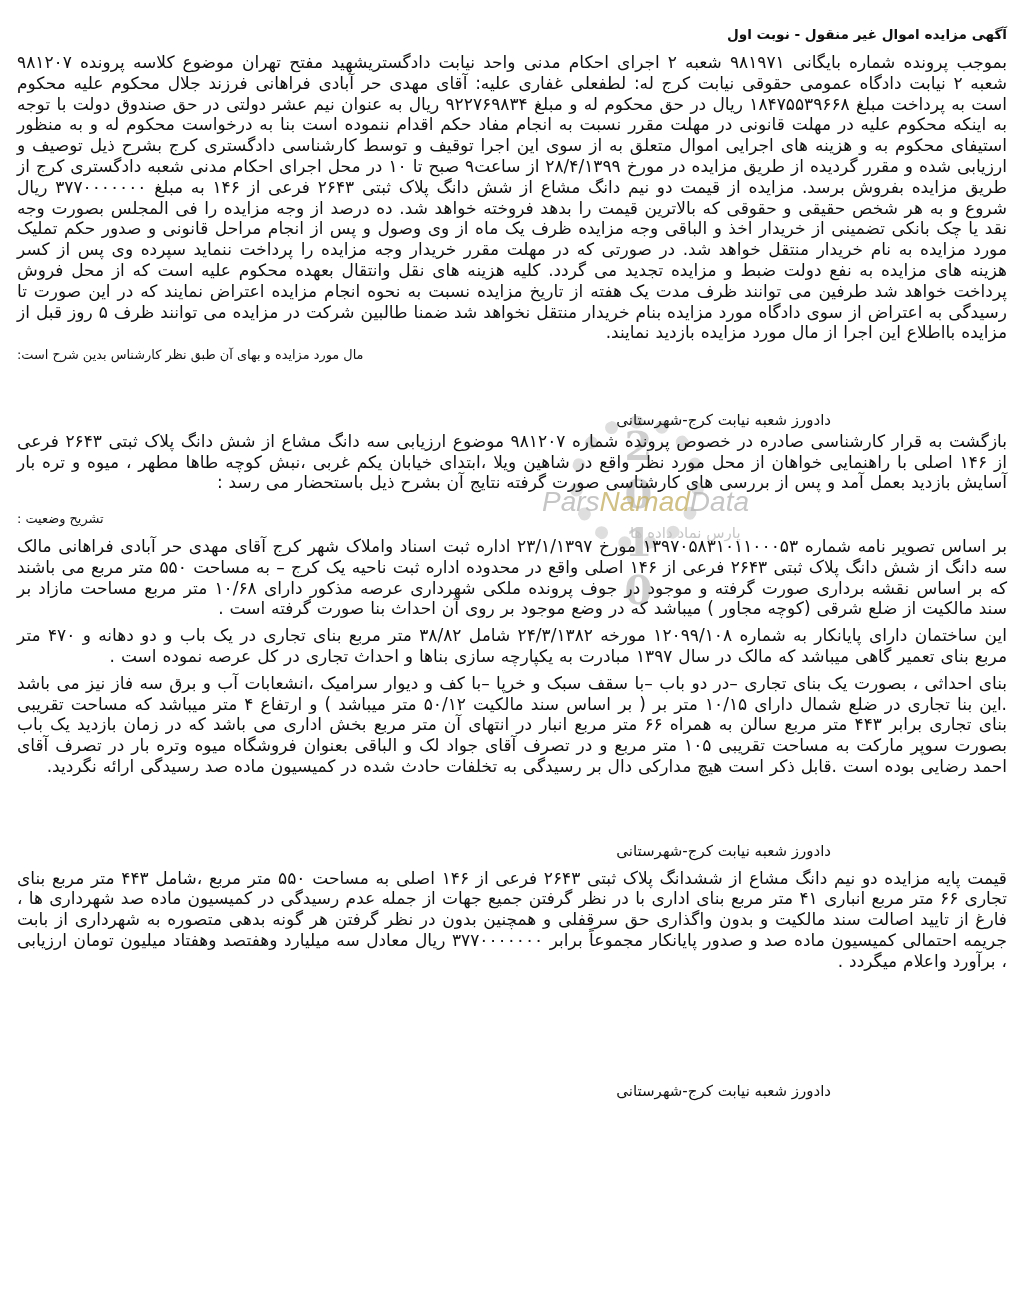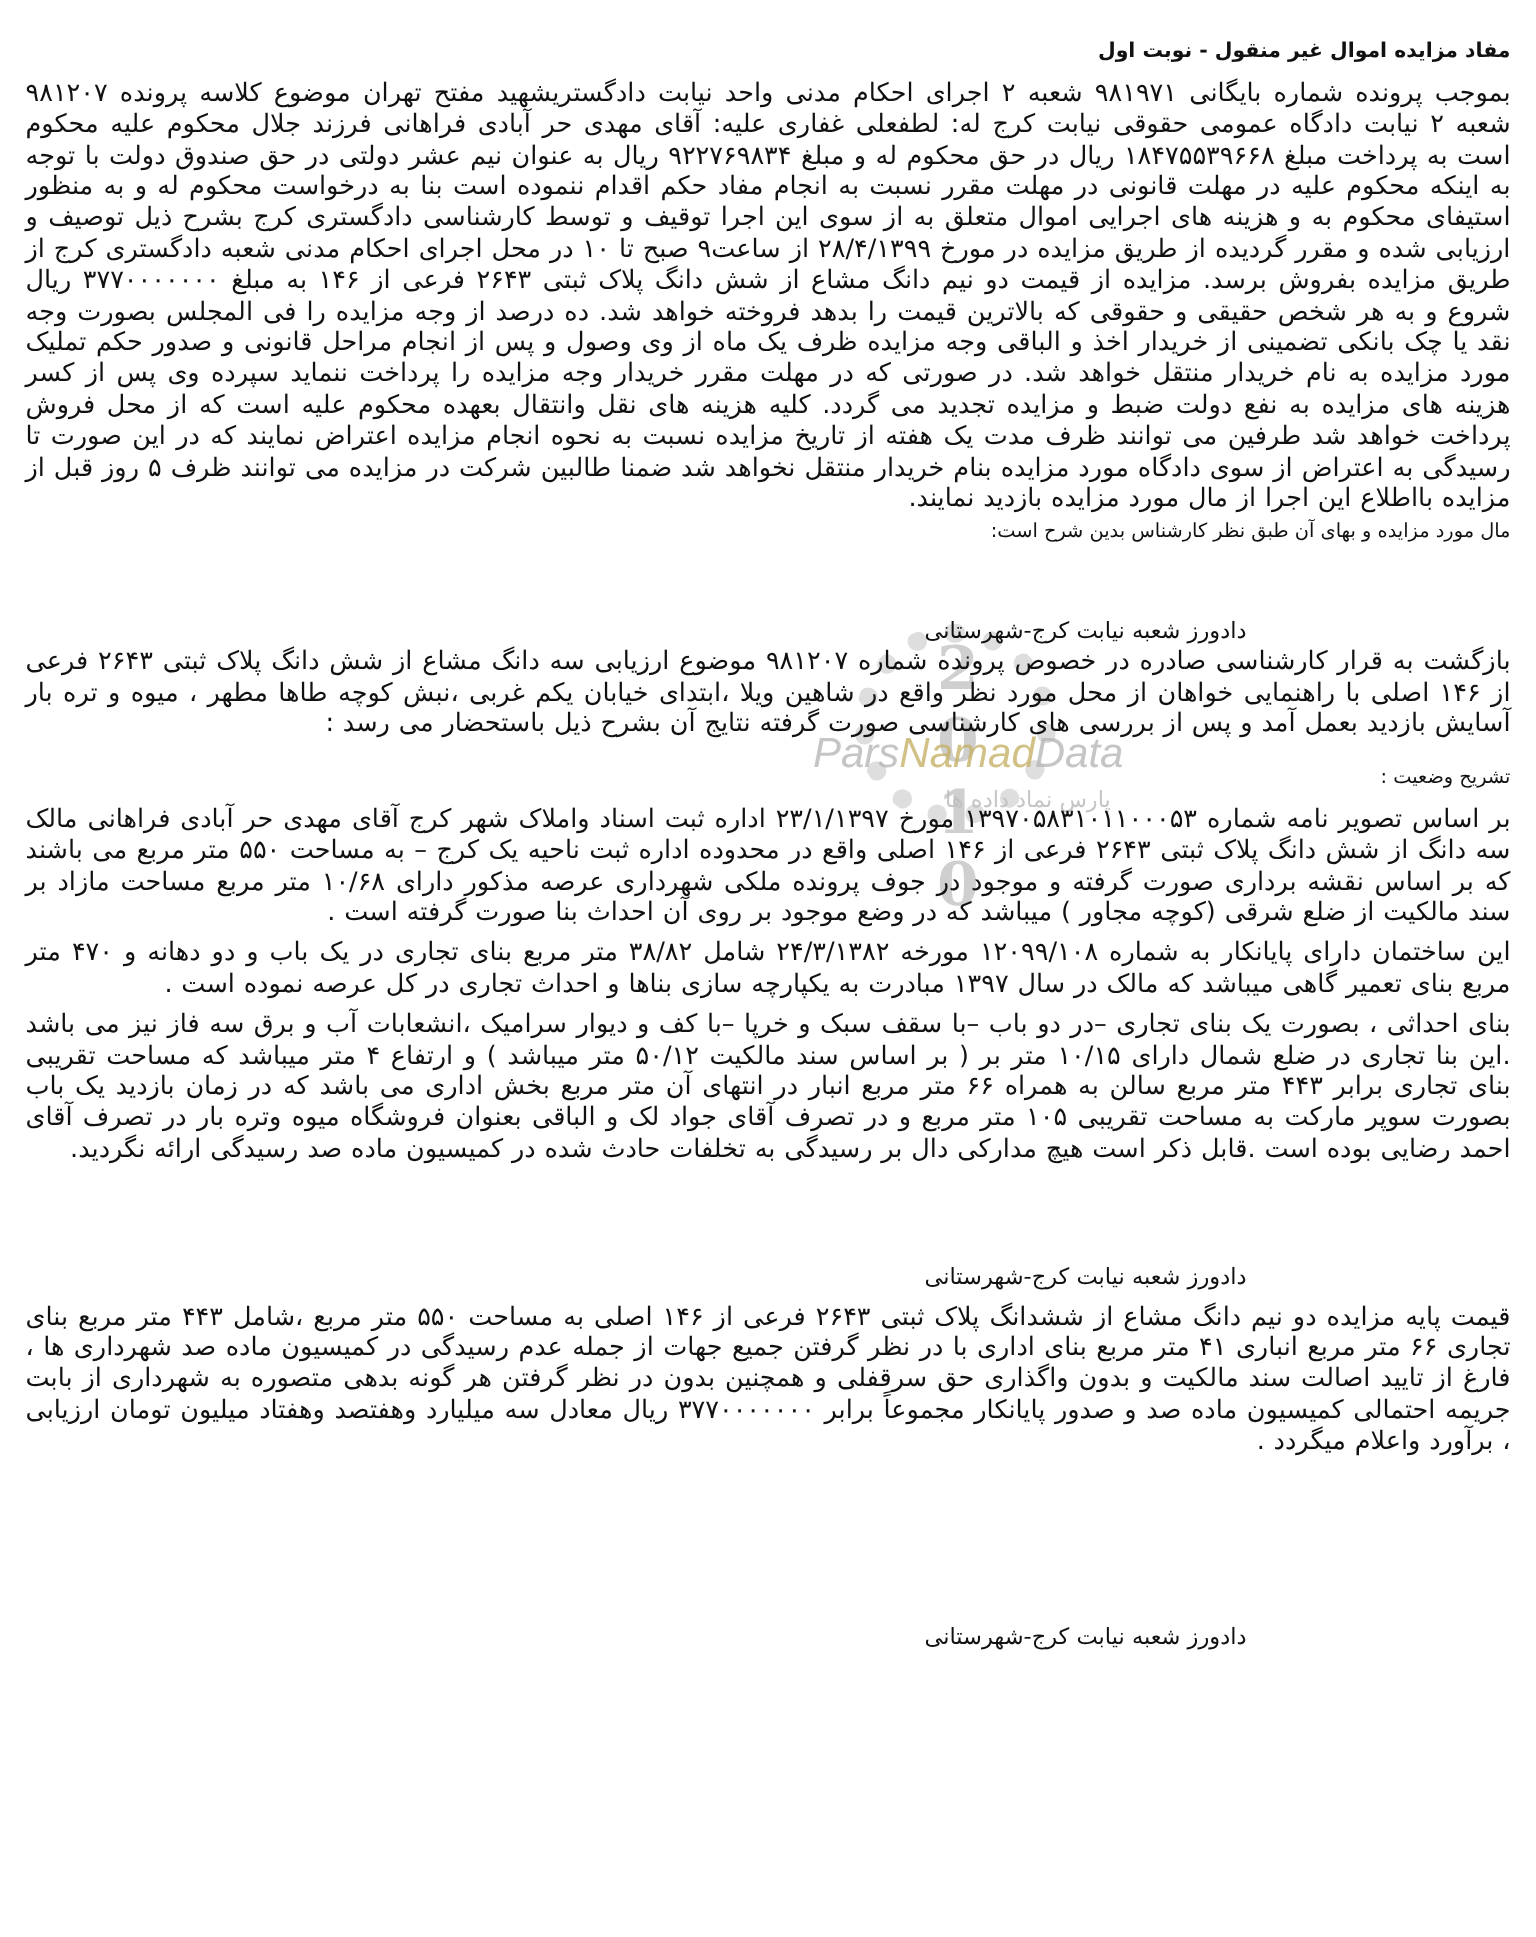--- a/index.html
+++ b/index.html
@@ -27,21 +27,21 @@
   .para {
     font-size: 17px;
     line-height: 20.8px;
     text-align: justify;
     text-justify: inter-word;
     word-spacing: 0.5px;
   }
   .line {
     font-size: 12.9px;
     line-height: 20.8px;
-    text-align: right;
+    text-align: left;
   }
   .sec-subject   { margin-top: 2px; }
   .sig           { margin-top: 0; margin-left: 0; margin-right: 176px; font-size: 15px; line-height: 20.8px; text-align: right; }
   .sig-1         { margin-top: 44px; }
   .sec-appraisal { }
   .sec-status-h  { margin-top: 16px; }
   .sec-p         { margin-top: 6px; }
   .sig-2         { margin-top: 64px; }
   .sec-opinion-h { margin-top: 76px; }
   .sec-opinion-p { margin-top: 6px; }
@@ -108,21 +108,21 @@
 
 <div class="watermark">
   <div class="wm-circle"></div>
   <div class="wm-year">2010</div>
   <div class="wm-brand"><span class="g1">Pars</span><span class="g2">Namad</span><span class="g3">Data</span></div>
   <div class="wm-fa">پارس نماد داده ها</div>
 </div>
 
 <div class="page">
 
-  <h1 class="title">مفاد مزایده اموال غیر  منقول - نوبت اول</h1>
+  <h1 class="title">آگهی مزایده اموال غیر  منقول - نوبت اول</h1>
 
   <p class="para">بموجب پرونده شماره بایگانی ۹۸۱۹۷۱ شعبه ۲ اجرای احکام مدنی واحد نیابت دادگستریشهید مفتح تهران  موضوع کلاسه پرونده  ۹۸۱۲۰۷ شعبه ۲  نیابت دادگاه عمومی حقوقی نیابت  کرج له: لطفعلی غفاری  علیه: آقای مهدی حر آبادی فراهانی فرزند جلال  محکوم علیه محکوم است به پرداخت مبلغ ۱۸۴۷۵۵۳۹۶۶۸  ریال در حق محکوم له  و  مبلغ ۹۲۲۷۶۹۸۳۴ ریال به عنوان نیم عشر دولتی در حق صندوق دولت  با توجه به اینکه محکوم علیه در مهلت قانونی در مهلت مقرر نسبت به انجام مفاد حکم اقدام ننموده است بنا به درخواست محکوم له و به منظور استیفای محکوم به و هزینه های اجرایی اموال متعلق به از سوی این اجرا توقیف و توسط کارشناسی دادگستری کرج بشرح ذیل توصیف و ارزیابی شده و مقرر گردیده از طریق مزایده در مورخ ۲۸/۴/۱۳۹۹  از ساعت۹  صبح تا  ۱۰ در محل اجرای احکام مدنی شعبه دادگستری کرج از طریق مزایده بفروش برسد. مزایده از قیمت  دو نیم دانگ مشاع از شش دانگ پلاک ثبتی ۲۶۴۳ فرعی از ۱۴۶ به مبلغ  ۳۷۷۰۰۰۰۰۰۰ ریال شروع و به هر شخص حقیقی و حقوقی که بالاترین قیمت را بدهد فروخته خواهد شد. ده درصد از وجه مزایده را فی المجلس بصورت وجه نقد یا چک بانکی تضمینی از خریدار اخذ و الباقی وجه مزایده ظرف یک ماه از وی وصول و پس از انجام مراحل قانونی و صدور حکم تملیک مورد مزایده به نام خریدار منتقل خواهد شد. در صورتی که در مهلت مقرر خریدار وجه مزایده را پرداخت ننماید سپرده وی پس از کسر هزینه های مزایده به نفع دولت ضبط و مزایده تجدید می گردد. کلیه هزینه های نقل وانتقال بعهده محکوم علیه است که از محل فروش پرداخت خواهد شد طرفین می توانند ظرف مدت یک هفته از تاریخ مزایده نسبت به نحوه انجام مزایده اعتراض نمایند که در این صورت تا رسیدگی به اعتراض از سوی دادگاه مورد مزایده بنام خریدار منتقل نخواهد شد ضمنا طالبین شرکت در مزایده می توانند ظرف ۵ روز قبل از مزایده بااطلاع این اجرا از مال مورد مزایده بازدید نمایند.</p>
 
   <p class="line sec-subject">مال مورد مزایده و بهای آن طبق نظر کارشناس بدین شرح است:</p>
 
   <div class="sig sig-1">دادورز شعبه نیابت کرج-شهرستانی</div>
 
   <p class="para sec-appraisal">بازگشت به قرار کارشناسی صادره در خصوص پرونده شماره  ۹۸۱۲۰۷  موضوع ارزیابی سه دانگ مشاع از شش دانگ پلاک ثبتی ۲۶۴۳ فرعی از ۱۴۶ اصلی با راهنمایی خواهان از محل مورد نظر واقع در شاهین ویلا ،ابتدای خیابان یکم غربی ،نبش کوچه طاها مطهر ، میوه و تره بار آسایش بازدید بعمل آمد و پس از بررسی های کارشناسی صورت گرفته نتایج آن بشرح ذیل باستحضار می رسد :</p>
 
   <p class="line sec-status-h">تشریح وضعیت :</p>

